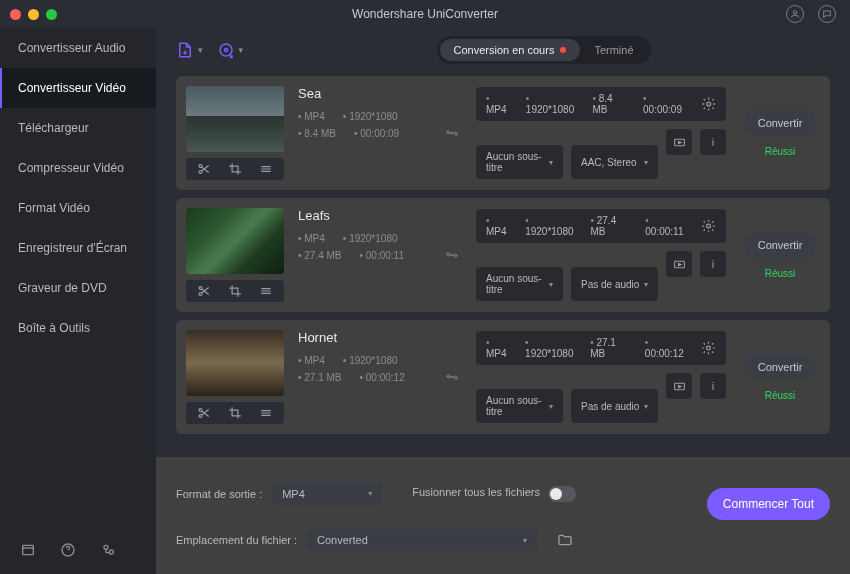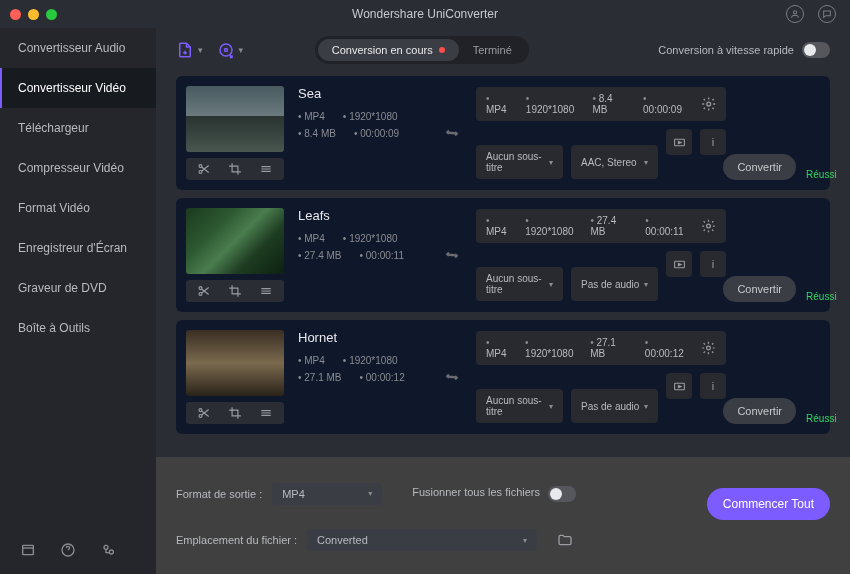--- a/index.html
+++ b/index.html
@@ -30,21 +30,21 @@
 .tabs-pill { background: #202228; border-radius: 16px; padding: 3px; display: flex; align-items: center; margin: 0 auto; }
 .pill-tab { padding: 5px 14px; font-size: 11px; border-radius: 14px; color: #9a9ca2; display: flex; align-items: center; gap: 6px; cursor: pointer; }
 .pill-tab.active { background: #3a3d44; color: #e8e9ec; }
 .rec-dot { width: 6px; height: 6px; border-radius: 50%; background: #ff4d4d; }
 
 .fast-conv { display: flex; align-items: center; gap: 8px; font-size: 11px; margin-left: auto; }
 .switch { width: 28px; height: 16px; background: #55575d; border-radius: 10px; position: relative; cursor: pointer; }
 .switch::after { content: ''; position: absolute; width: 12px; height: 12px; border-radius: 50%; background: #e8e9ec; top: 2px; left: 2px; }
 
 .video-list { flex: 1; overflow-y: auto; padding: 4px 20px 4px 20px; }
-.video-item { background: #0f172a; border-radius: 6px; margin-bottom: 8px; padding: 10px; display: flex; gap: 14px; }
+.video-item { background: #404040; border-radius: 6px; margin-bottom: 8px; padding: 10px; display: flex; gap: 14px; }
 .thumb-col { width: 98px; display: flex; flex-direction: column; gap: 6px; }
 .thumb { width: 98px; height: 66px; background: #1a1c20; border-radius: 3px; overflow: hidden; }
 .thumb-edit { display: flex; justify-content: space-around; background: #2a2d34; border-radius: 3px; padding: 4px 2px; }
 .thumb-edit .ei { width: 14px; height: 14px; color: #9a9ca2; cursor: pointer; }
 
 .info-col { width: 130px; display: flex; flex-direction: column; }
 .vid-title { font-size: 13px; color: #e8e9ec; font-weight: 500; margin-bottom: 10px; }
 .meta-row { display: flex; gap: 18px; font-size: 10px; color: #8a8c92; margin-bottom: 6px; }
 .meta-item::before { content: '• '; }
 
@@ -53,21 +53,21 @@
 
 .output-col { flex: 1; display: flex; flex-direction: column; gap: 8px; justify-content: center; }
 .out-top { background: #282a30; border-radius: 4px; padding: 6px 10px; display: flex; align-items: center; gap: 14px; font-size: 10px; }
 .out-top .mi::before { content: '• '; color: #8a8c92; }
 .gear-btn { margin-left: auto; width: 16px; height: 16px; color: #9a9ca2; cursor: pointer; }
 .out-bot { display: flex; gap: 8px; }
 .sel { background: #282a30; border-radius: 4px; padding: 6px 10px; font-size: 10px; display: flex; align-items: center; justify-content: space-between; cursor: pointer; flex: 1; margin-top: 16px; }
 .sel .chev { font-size: 8px; color: #8a8c92; }
 .mini-btn { width: 26px; height: 26px; background: #282a30; border-radius: 4px; display: flex; align-items: center; justify-content: center; font-size: 11px; color: #9a9ca2; cursor: pointer; }
 
-.action-col { width: 80px; display: flex; align-items: flex-end; justify-content: center; gap: 10px; }
+.action-col { width: 80px; display: flex; flex-direction: column; align-items: center; justify-content: center; gap: 10px; }
 .conv-btn { background: #3a3d44; color: #c8c9cd; border: none; border-radius: 16px; padding: 7px 14px; font-size: 11px; cursor: pointer; }
 .status { font-size: 10px; color: #2dd860; }
 
 .footer { padding: 10px 20px 14px 20px; background: #404040; }
 .foot-row { display: flex; align-items: center; gap: 10px; margin-bottom: 8px; }
 .foot-label { font-size: 11px; color: #b8bac0; }
 .foot-sel { background: #3a3d44; border-radius: 4px; padding: 5px 10px; font-size: 11px; display: flex; align-items: center; justify-content: space-between; cursor: pointer; }
 .foot-sel .chev { font-size: 8px; color: #8a8c92; margin-left: 30px; }
 .merge-group { display: flex; align-items: flex-start; gap: 8px; font-size: 11px; margin-left: 20px; }
 .start-btn { background: #7c5cff; color: #fff; border: none; border-radius: 18px; padding: 9px 16px; font-size: 12px; cursor: pointer; margin-left: auto; margin-top: 21px; }
@@ -153,24 +153,20 @@
       </div>
 
       <div class="tabs-pill">
         <div class="pill-tab active">
           <span>Conversion en cours</span>
           <span class="rec-dot"></span>
         </div>
         <div class="pill-tab">Terminé</div>
       </div>
 
-      <div class="fast-conv">
-        <span>Conversion à vitesse rapide</span>
-        <div class="switch"></div>
-      </div>
     </div>
 
     <div class="video-list" id="video-list">
         <div class="video-item">
     <div class="thumb-col">
       <div class="thumb th-sea"></div>
       <div class="thumb-edit">
               <svg class="ei" viewBox="0 0 24 24" fill="none" stroke="currentColor" stroke-width="2">
                 <circle cx="6" cy="7" r="2.5"></circle>
                 <circle cx="6" cy="17" r="2.5"></circle>

